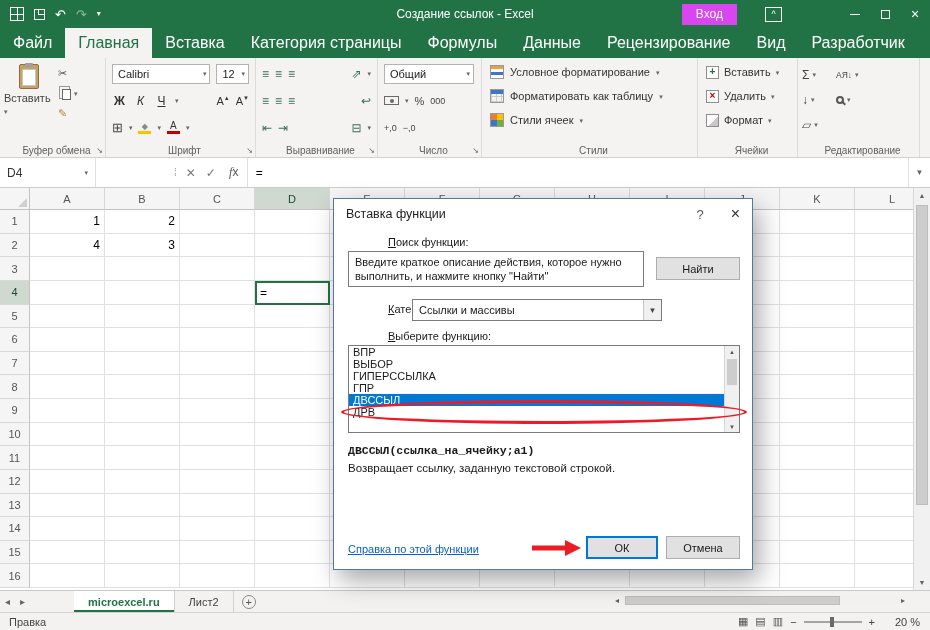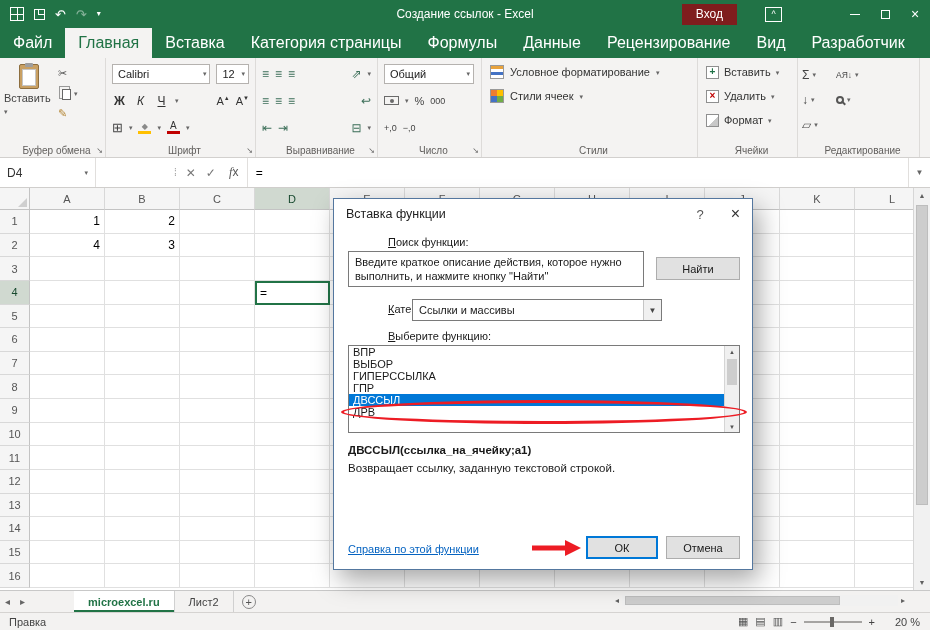--- a/index.html
+++ b/index.html
@@ -12,21 +12,21 @@
   .appicon{width:14px;height:14px;border:1px solid #fff;position:relative;display:inline-block;}
   .appicon::before{content:'';position:absolute;left:50%;top:0;bottom:0;width:1px;background:#fff;}
   .appicon::after{content:'';position:absolute;top:50%;left:0;right:0;height:1px;background:#fff;}
   .saveic{width:11px;height:11px;border:1px solid #fff;position:relative;display:inline-block;}
   .saveic::before{content:'';position:absolute;top:0;left:3px;width:5px;height:4px;border:1px solid #fff;border-top:none;}
   .tb-ic{font-size:13px;line-height:1;color:#fff;}
   .dim{opacity:.45;}
   .qat-dd{font-size:8px;}
   .tb-title{position:absolute;left:0;right:0;top:0;height:28px;display:flex;align-items:center;justify-content:center;font-size:12px;z-index:1;}
   .tb-right{margin-left:auto;display:flex;align-items:center;height:100%;z-index:2;}
-  .signin{background:#7f1d1d;height:21px;display:flex;align-items:center;padding:0 14px;font-size:12px;margin-right:28px;}
+  .signin{background:#d946ef;height:21px;display:flex;align-items:center;padding:0 14px;font-size:12px;margin-right:28px;}
   .rdo{width:17px;height:15px;border:1px solid #fff;display:flex;align-items:center;justify-content:center;font-size:9px;margin-right:58px;}
   .winbtn{width:30px;height:28px;display:flex;align-items:center;justify-content:center;font-size:14px;}
   .minic{width:10px;height:1px;background:#fff;display:inline-block;}
   .maxic{width:9px;height:9px;border:1px solid #fff;display:inline-block;}
   
   .tabrow{position:absolute;top:28px;left:0;right:0;height:30px;background:#217346;display:flex;align-items:stretch;color:#fff;z-index:29;}
   .rtab{display:flex;align-items:center;padding:0 13px;font-size:16px;white-space:nowrap;}
   .rtab.active{background:#f4f3f2;color:#217346;}
   .rtab.tellme{gap:5px;}
   .bulb{width:9px;height:9px;border:1px solid #fff;border-radius:50%;position:relative;display:inline-block;}
@@ -146,21 +146,21 @@
   .catcombo{position:absolute;left:78px;top:100px;width:250px;height:22px;border:1px solid #7a7a7a;background:#fff;display:flex;align-items:center;padding-left:6px;}
   .catarrow{margin-left:auto;width:18px;height:100%;background:#f0f0f0;border-left:1px solid #c5c5c5;display:flex;align-items:center;justify-content:center;font-size:8px;color:#444;}
   .lbl-select{position:absolute;left:14px;top:131px;}
   .listbox{position:absolute;left:14px;top:146px;width:392px;height:88px;border:1px solid #7a7a7a;background:#fff;overflow:hidden;}
   .fitem{height:12px;line-height:12px;padding-left:4px;white-space:nowrap;}
   .fitem.sel{background:#0078d7;color:#fff;}
   .lbsb{position:absolute;top:0;right:0;bottom:0;width:15px;background:#f0f0f0;border-left:1px solid #d5d5d5;display:flex;flex-direction:column;align-items:center;font-size:6px;color:#555;}
   .lbsb .arr{height:11px;display:flex;align-items:center;}
   .lbsb .track{flex:1;width:100%;position:relative;}
   .lbsb .thumb{position:absolute;top:2px;left:2px;right:2px;height:26px;background:#cdcdcd;}
-  .sig{position:absolute;left:14px;top:245px;font-weight:bold;font-size:11.5px;}
+  .sig{position:absolute;left:14px;top:245px;font-weight:bold;font-size:11.5px;font-family:Liberation Mono, monospace;}
   .desc{position:absolute;left:14px;top:263px;font-size:11.5px;}
   .helplink{position:absolute;left:14px;top:344px;color:#0563c1;text-decoration:underline;}
   .btn-ok{position:absolute;left:252px;top:337px;width:72px;height:23px;border:2px solid #0078d7;}
   .btn-cancel{position:absolute;left:332px;top:337px;width:74px;height:23px;}
   .ellipse{position:absolute;left:7px;width:406px;height:24px;border:3px solid #ed1c24;border-radius:50%;z-index:110;pointer-events:none;}
   .arrow-ann{position:absolute;left:198px;top:340px;z-index:110;pointer-events:none;}
 </style>
 </head>
 <body>
 
@@ -333,20 +333,25 @@
       <span class="numsmall">−,0</span>
     </div>
     <div class="rg-label">Число</div>
     <span class="launcher">↘</span>
   </div>
 
   <div class="rgroup" style="width:216px;">
     <div class="stylerow">
       <span class="ic-cf"></span>
       <span>Условное форматирование</span>
+        <span class="dd">▾</span>
+    </div>
+    <div class="stylerow">
+      <span class="ic-fat"></span>
+      <span>Форматировать как таблицу</span>
         <span class="dd">▾</span>
     </div>
     <div class="stylerow">
       <span class="ic-cs"></span>
       <span>Стили ячеек</span>
         <span class="dd">▾</span>
     </div>
     <div class="rg-label">Стили</div>
   </div>
 

